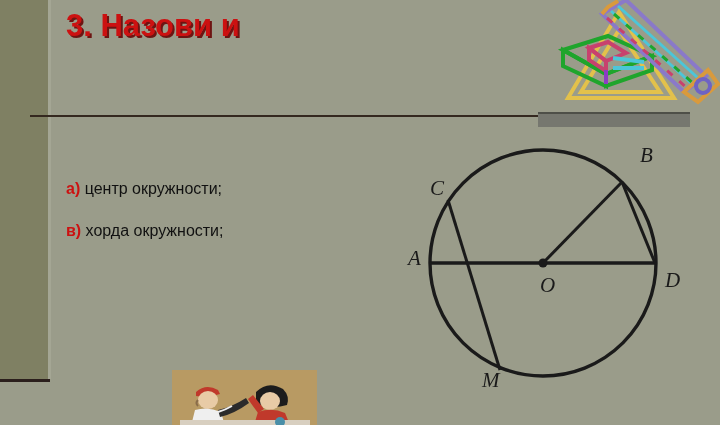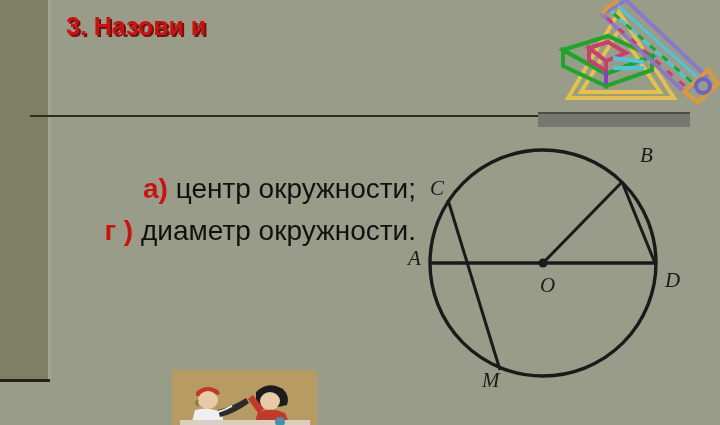--- a/index.html
+++ b/index.html
@@ -50,21 +50,21 @@
   }
 
   
   .title-block {
     position: absolute;
     left: 66px;
     top: 5px;
     width: 480px;
   }
   .title-line {
-    font-size: 25px;
+    font-size: 31px;
     font-weight: bold;
     line-height: 42px;
     color: #cc1111;
     text-shadow: 2px 2px 0 #6d1412;
     letter-spacing: 0px;
     white-space: nowrap;
   }
 
   
   .header-rule {
@@ -86,25 +86,24 @@
   }
 
   
   .item-list {
     position: absolute;
     left: 66px;
     top: 168px;
     width: 350px;
   }
   .list-item {
-    font-size: 28px;
+    font-size: 16px;
     line-height: 42px;
     color: #111111;
     white-space: nowrap;
-    text-align: right;
   }
   .item-marker {
     color: #cc1111;
     font-weight: bold;
   }
   .item-text {
     color: #111111;
   }
 
   
@@ -164,21 +163,21 @@
   </div>
 
   <div class="header-rule"></div>
   <div class="header-rule-thick"></div>
 
   <div class="item-list">
     <div class="list-item">
       <span class="item-marker">а)</span><span class="item-text"> центр окружности;</span>
     </div>
     <div class="list-item">
-      <span class="item-marker">г )</span><span class="item-text"> диаметр окружности.</span>
+      <span class="item-marker">в)</span><span class="item-text"> хорда окружности;</span>
     </div>
   </div>
 
   <div class="clipart-supplies">
     <svg width="165" height="118" viewBox="0 0 165 118" xmlns="http://www.w3.org/2000/svg">
 
       <g fill="none" stroke="#e3c14b" stroke-width="4">
         <path d="M63 14 L118 100 L12 100 Z"></path>
         <path d="M63 32 L104 94 L25 94 Z"></path>
       </g>

